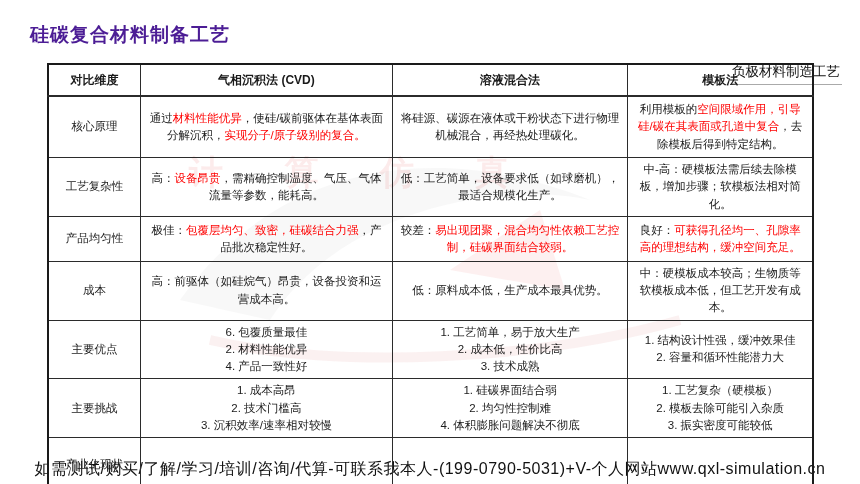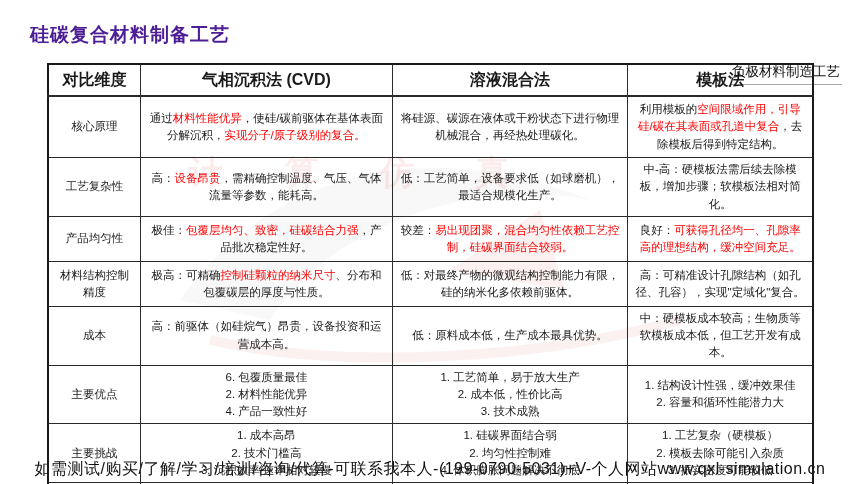--- a/index.html
+++ b/index.html
@@ -42,21 +42,21 @@
   table.compare col.c3{width:30.8%;}
   table.compare col.c4{width:24.2%;}
   table.compare td,table.compare th{
     border:1px solid #2b2b2b;
     text-align:center;vertical-align:middle;
     padding:3px 6px;
     font-size:11.5px;line-height:1.5;
     word-break:break-all;
   }
   table.compare thead th{
-    font-size:16px;font-weight:bold;height:24px;
+    font-size:12px;font-weight:bold;height:24px;
     border-bottom-width:2px;
     text-align:center;
   }
   table.compare{border:2px solid #1a1a1a;}
   tbody tr:nth-child(1) td{height:54px;}
   tbody tr:nth-child(2) td{height:41px;}
   tbody tr:nth-child(3) td{height:38px;}
   tbody tr:nth-child(4) td{height:38px;}
   tbody tr:nth-child(5) td{height:38px;}
   tbody tr:nth-child(6) td{height:45px;}
@@ -130,32 +130,20 @@
           <div><span>极佳：</span><span class="red">包覆层均匀、致密，硅碳结合力强</span><span>，产品批次稳定性好。</span></div>
         </td>
         <td>
           <div><span>较差：</span><span class="red">易出现团聚，混合均匀性依赖工艺控制，硅碳界面结合较弱。</span></div>
         </td>
         <td>
           <div><span>良好：</span><span class="red">可获得孔径均一、孔隙率高的理想结构，缓冲空间充足。</span></div>
         </td>
       </tr>
       <tr>
-        <td>材料结构控制精度</td>
-        <td>
-          <div><span>极高：可精确</span><span class="red">控制硅颗粒的纳米尺寸</span><span>、分布和包覆碳层的厚度与性质。</span></div>
-        </td>
-        <td>
-          <div><span>低：对最终产物的微观结构控制能力有限，硅的纳米化多依赖前驱体。</span></div>
-        </td>
-        <td>
-          <div><span>高：可精准设计孔隙结构（如孔径、孔容），实现"定域化"复合。</span></div>
-        </td>
-      </tr>
-      <tr>
         <td>成本</td>
         <td>
           <div><span>高：前驱体（如硅烷气）昂贵，设备投资和运营成本高。</span></div>
         </td>
         <td>
           <div><span>低：原料成本低，生产成本最具优势。</span></div>
         </td>
         <td>
           <div><span>中：硬模板成本较高；生物质等软模板成本低，但工艺开发有成本。</span></div>
         </td>

